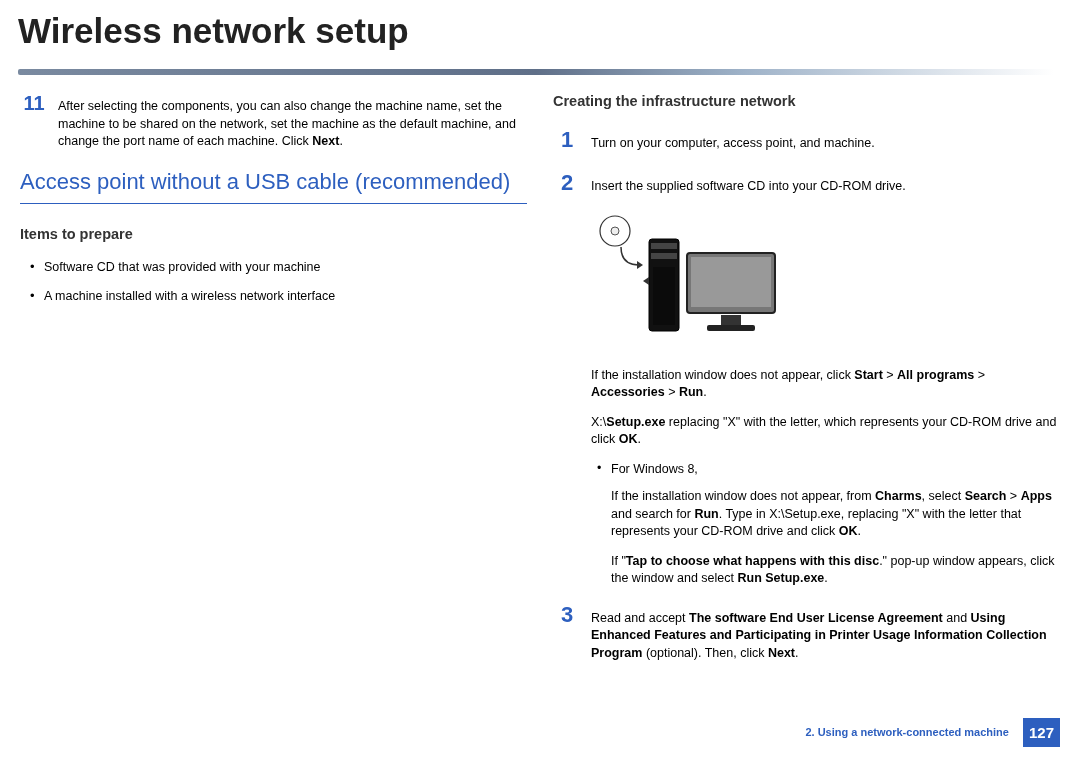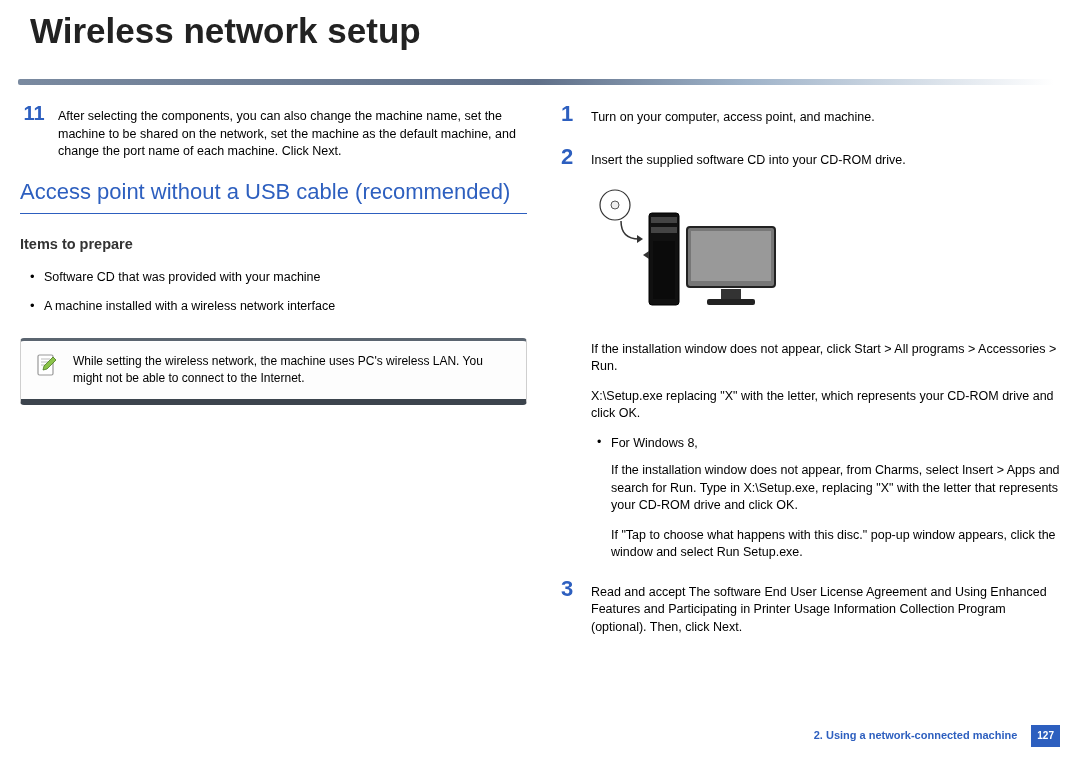--- a/index.html
+++ b/index.html
@@ -10,22 +10,21 @@
     height: 763px;
     position: relative;
     color: #000;
     font-size: 13px;
     line-height: 1.4;
   }
   .page-title {
     font-size: 35px;
     font-weight: 700;
     color: #222;
-    padding: 6px 0 24px 18px;
-    margin-left: 12px;
+    padding: 6px 0 14px 18px;
   }
   .title-rule {
     height: 6px;
     width: 1036px;
     margin-left: 18px;
     background: linear-gradient(to right,
       #7a8aa0 0%, #5f6f88 50%, #9eb2c8 70%, rgba(240,245,252,0) 100%);
     border-radius: 2px;
     margin-bottom: 14px;
   }
@@ -143,27 +142,27 @@
   .footer-label {
     color: #2d5fbf;
     font-size: 11px;
     font-weight: 700;
     display: flex;
     align-items: center;
   }
   .footer-page {
     background: #2d5fbf;
     color: #fff;
-    font-size: 10px;
+    font-size: 15px;
     font-weight: 700;
     padding: 4px 6px;
     display: flex;
     align-items: center;
   }
-  b { font-weight: 400; margin-top: 7px; }
+  b { font-weight: 700; margin-top: 7px; }
 </style>
 </head>
 <body>
 
 <div class="page-title">Wireless network setup</div>
 <div class="title-rule"></div>
 
 <div class="columns">
 
   <div class="col">
@@ -176,31 +175,24 @@
     <div class="subheading-large">Access point without a USB cable (recommended)</div>
     <div class="subheading-rule"></div>
 
     <div class="subheading-mid">Items to prepare</div>
 
     <ul class="items">
       <li>Software CD that was provided with your machine</li>
       <li>A machine installed with a wireless network interface</li>
     </ul>
 
-    <div class="note-box">
-      <svg class="note-icon" viewBox="0 0 24 24">
-        <rect x="3" y="2" width="15" height="20" rx="1.5" fill="#fff" stroke="#999" stroke-width="1.2"></rect>
-        <path d="M6 6 h9 M6 9 h9 M6 12 h6" stroke="#bbb" stroke-width="1"></path>
-        <path d="M18 4 l3 3 -9 9 -4 1 1-4 z" fill="#8bc34a" stroke="#4a7a1f" stroke-width="0.8"></path>
-      </svg>
-      <span>While setting the wireless network, the machine uses PC's wireless LAN. You might not be able to connect to the Internet.</span>
-    </div>
   </div>
 
   <div class="col right">
+    <div class="subheading-mid" style="margin-top:2px;">Creating the infrastructure network</div>
 
     <div class="step">
       <div class="step-num">1</div>
       <div class="step-text">Turn on your computer, access point, and machine.</div>
     </div>
     <div class="step">
       <div class="step-num">2</div>
       <div class="step-text">Insert the supplied software CD into your CD-ROM drive.</div>
     </div>
 
@@ -222,21 +214,21 @@
       <rect x="130" y="104" width="20" height="10" fill="#333"></rect>
       <rect x="116" y="114" width="48" height="6" rx="2" fill="#222"></rect>
     </svg>
 
     <div class="indent-block">
       <p>If the installation window does not appear, click <b>Start</b> &gt; <b>All programs</b> &gt; <b>Accessories</b> &gt; <b>Run</b>.</p>
       <p> X:\<b>Setup.exe</b> replacing "X" with the letter, which represents your CD-ROM drive and click <b>OK</b>.</p>
       <ul>
         <li>For Windows 8,</li>
       </ul>
-      <p style="padding-left:20px;">If the installation window does not appear, from <b>Charms</b>, select <b>Insert</b> &gt; <b>Apps</b> and search for <b>Run</b>. Type in X:\Setup.exe, replacing "X" with the letter that represents your CD-ROM drive and click <b>OK</b>.</p>
+      <p style="padding-left:20px;">If the installation window does not appear, from <b>Charms</b>, select <b>Search</b> &gt; <b>Apps</b> and search for <b>Run</b>. Type in X:\Setup.exe, replacing "X" with the letter that represents your CD-ROM drive and click <b>OK</b>.</p>
       <p style="padding-left:20px;">If "<b>Tap to choose what happens with this disc</b>." pop-up window appears, click the window and select <b>Run Setup.exe</b>.</p>
     </div>
 
     <div class="step" style="margin-top:8px;">
       <div class="step-num">3</div>
       <div class="step-text">Read and accept <b>The software End User License Agreement</b>  and <b>Using Enhanced Features and Participating in Printer Usage Information Collection Program</b> (optional). Then, click <b>Next</b>.</div>
     </div>
   </div>
 </div>
 

